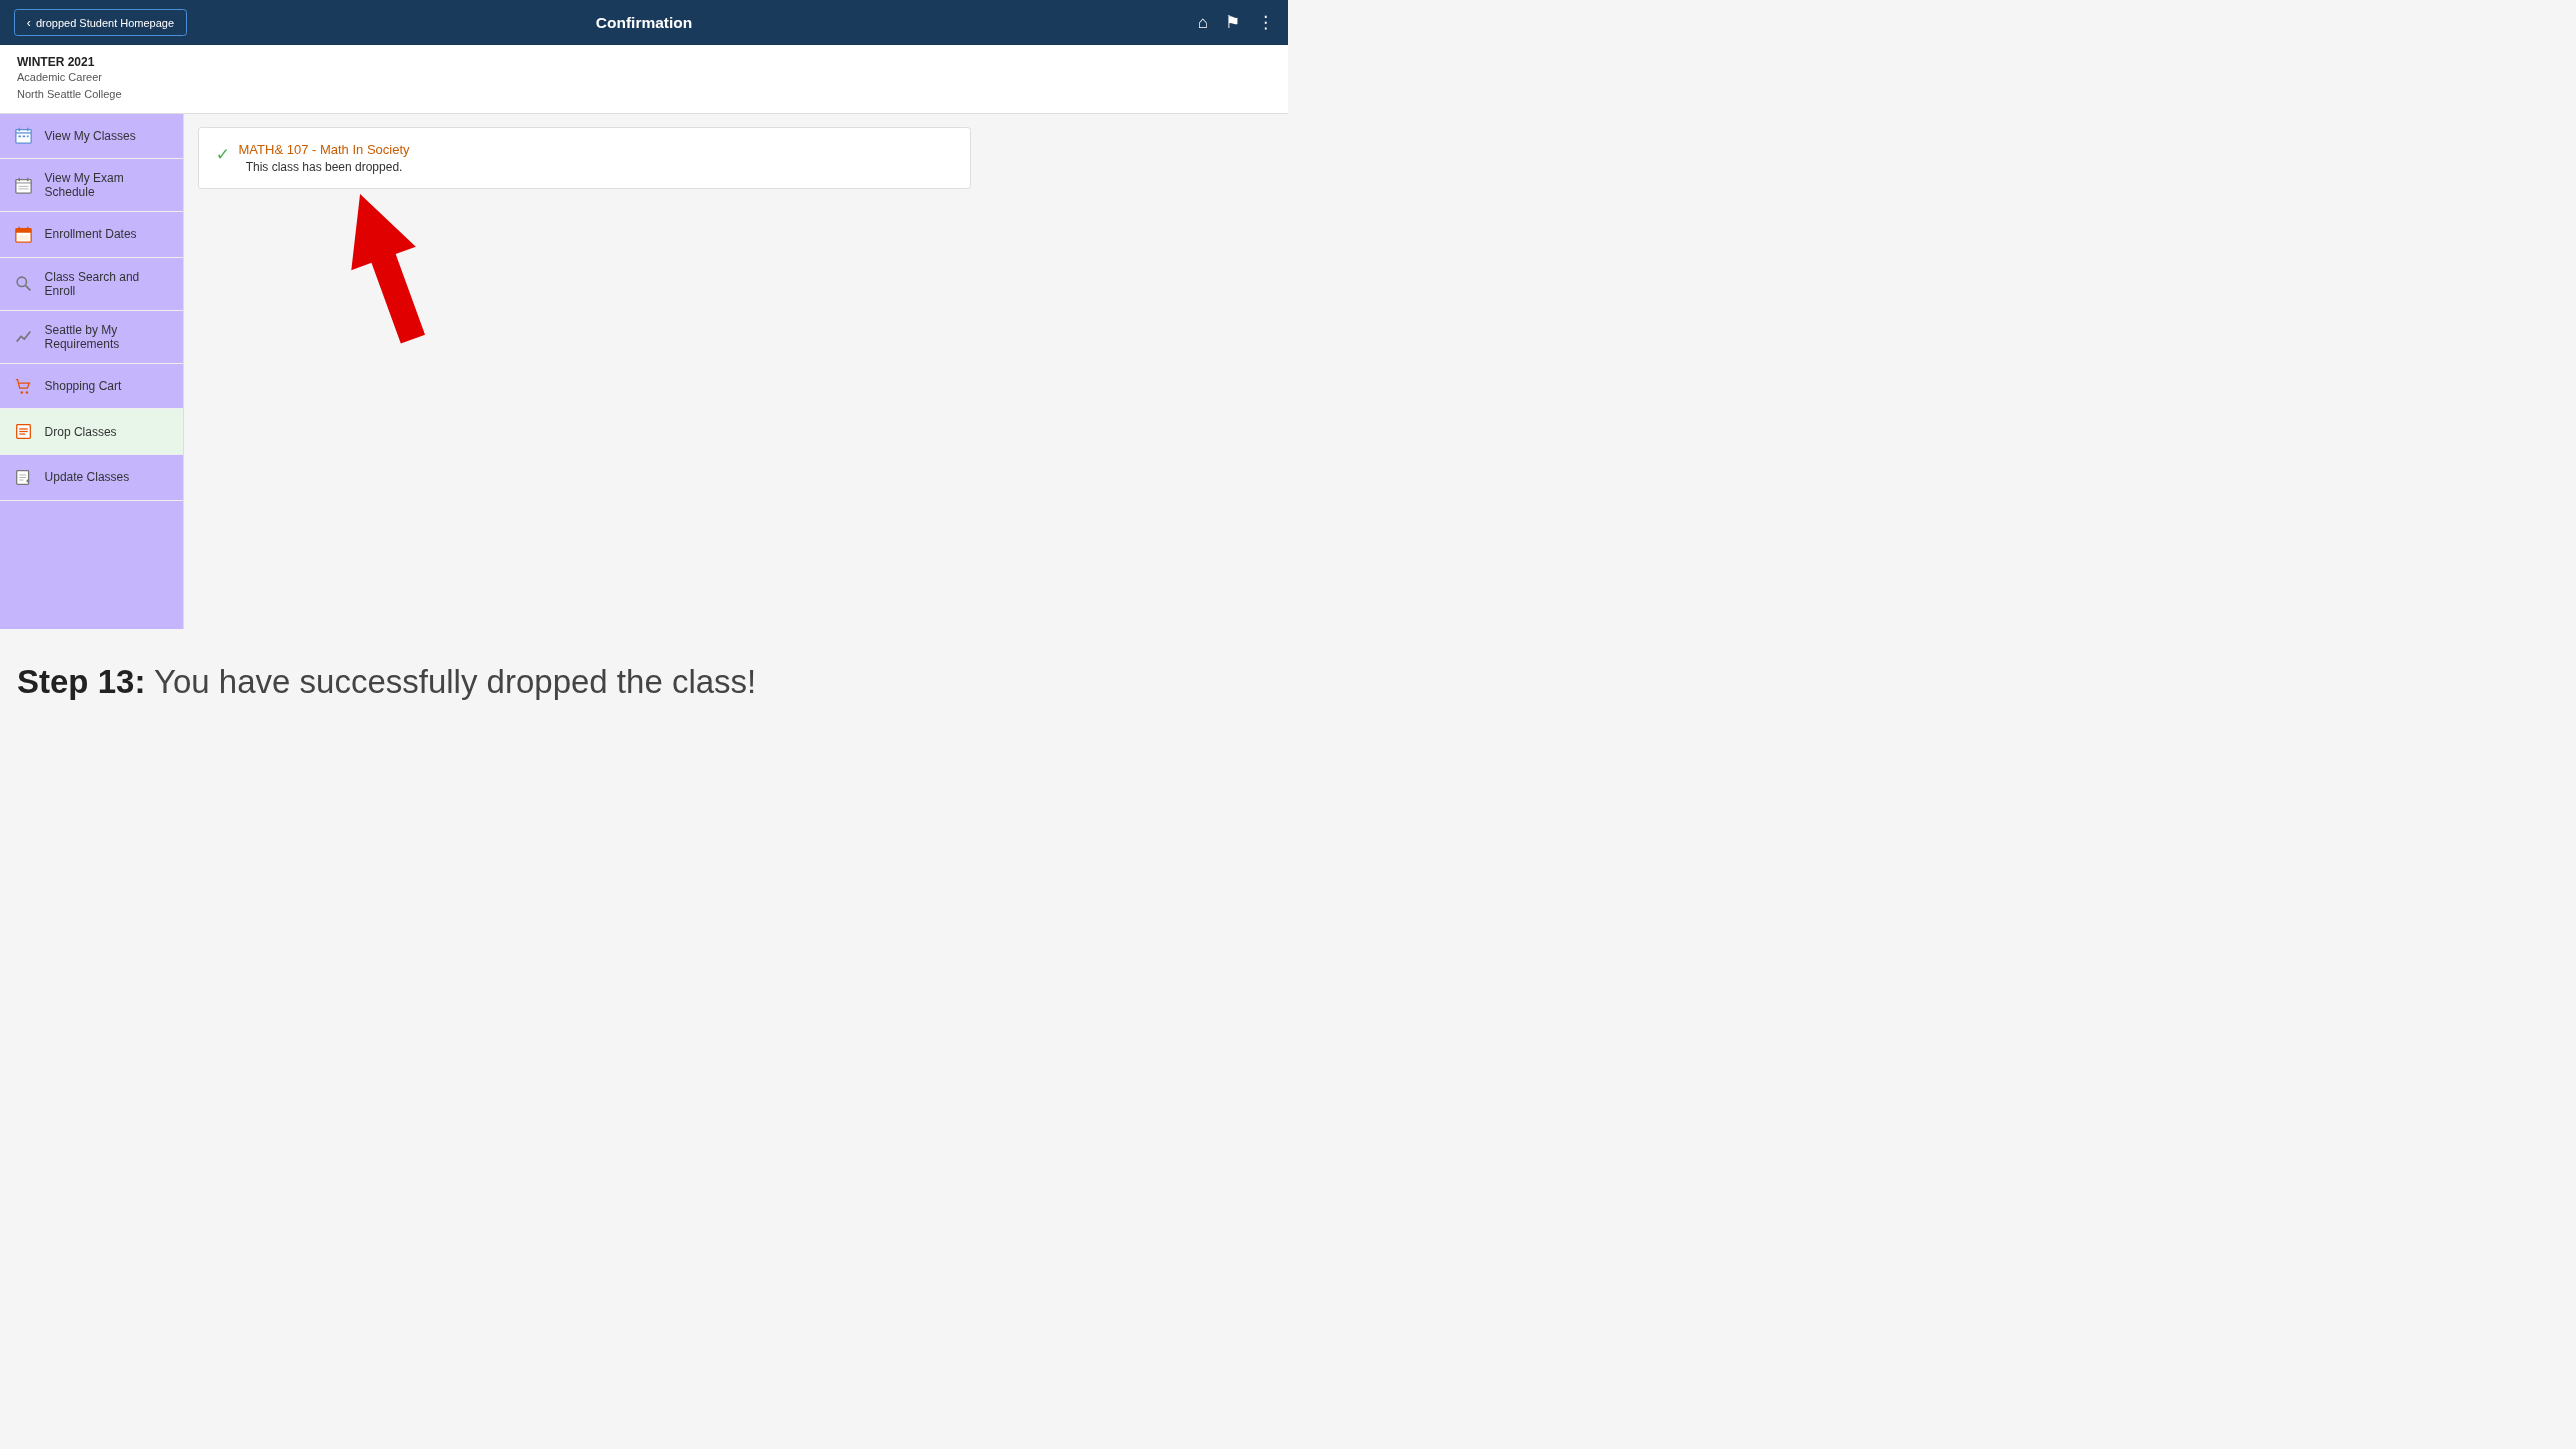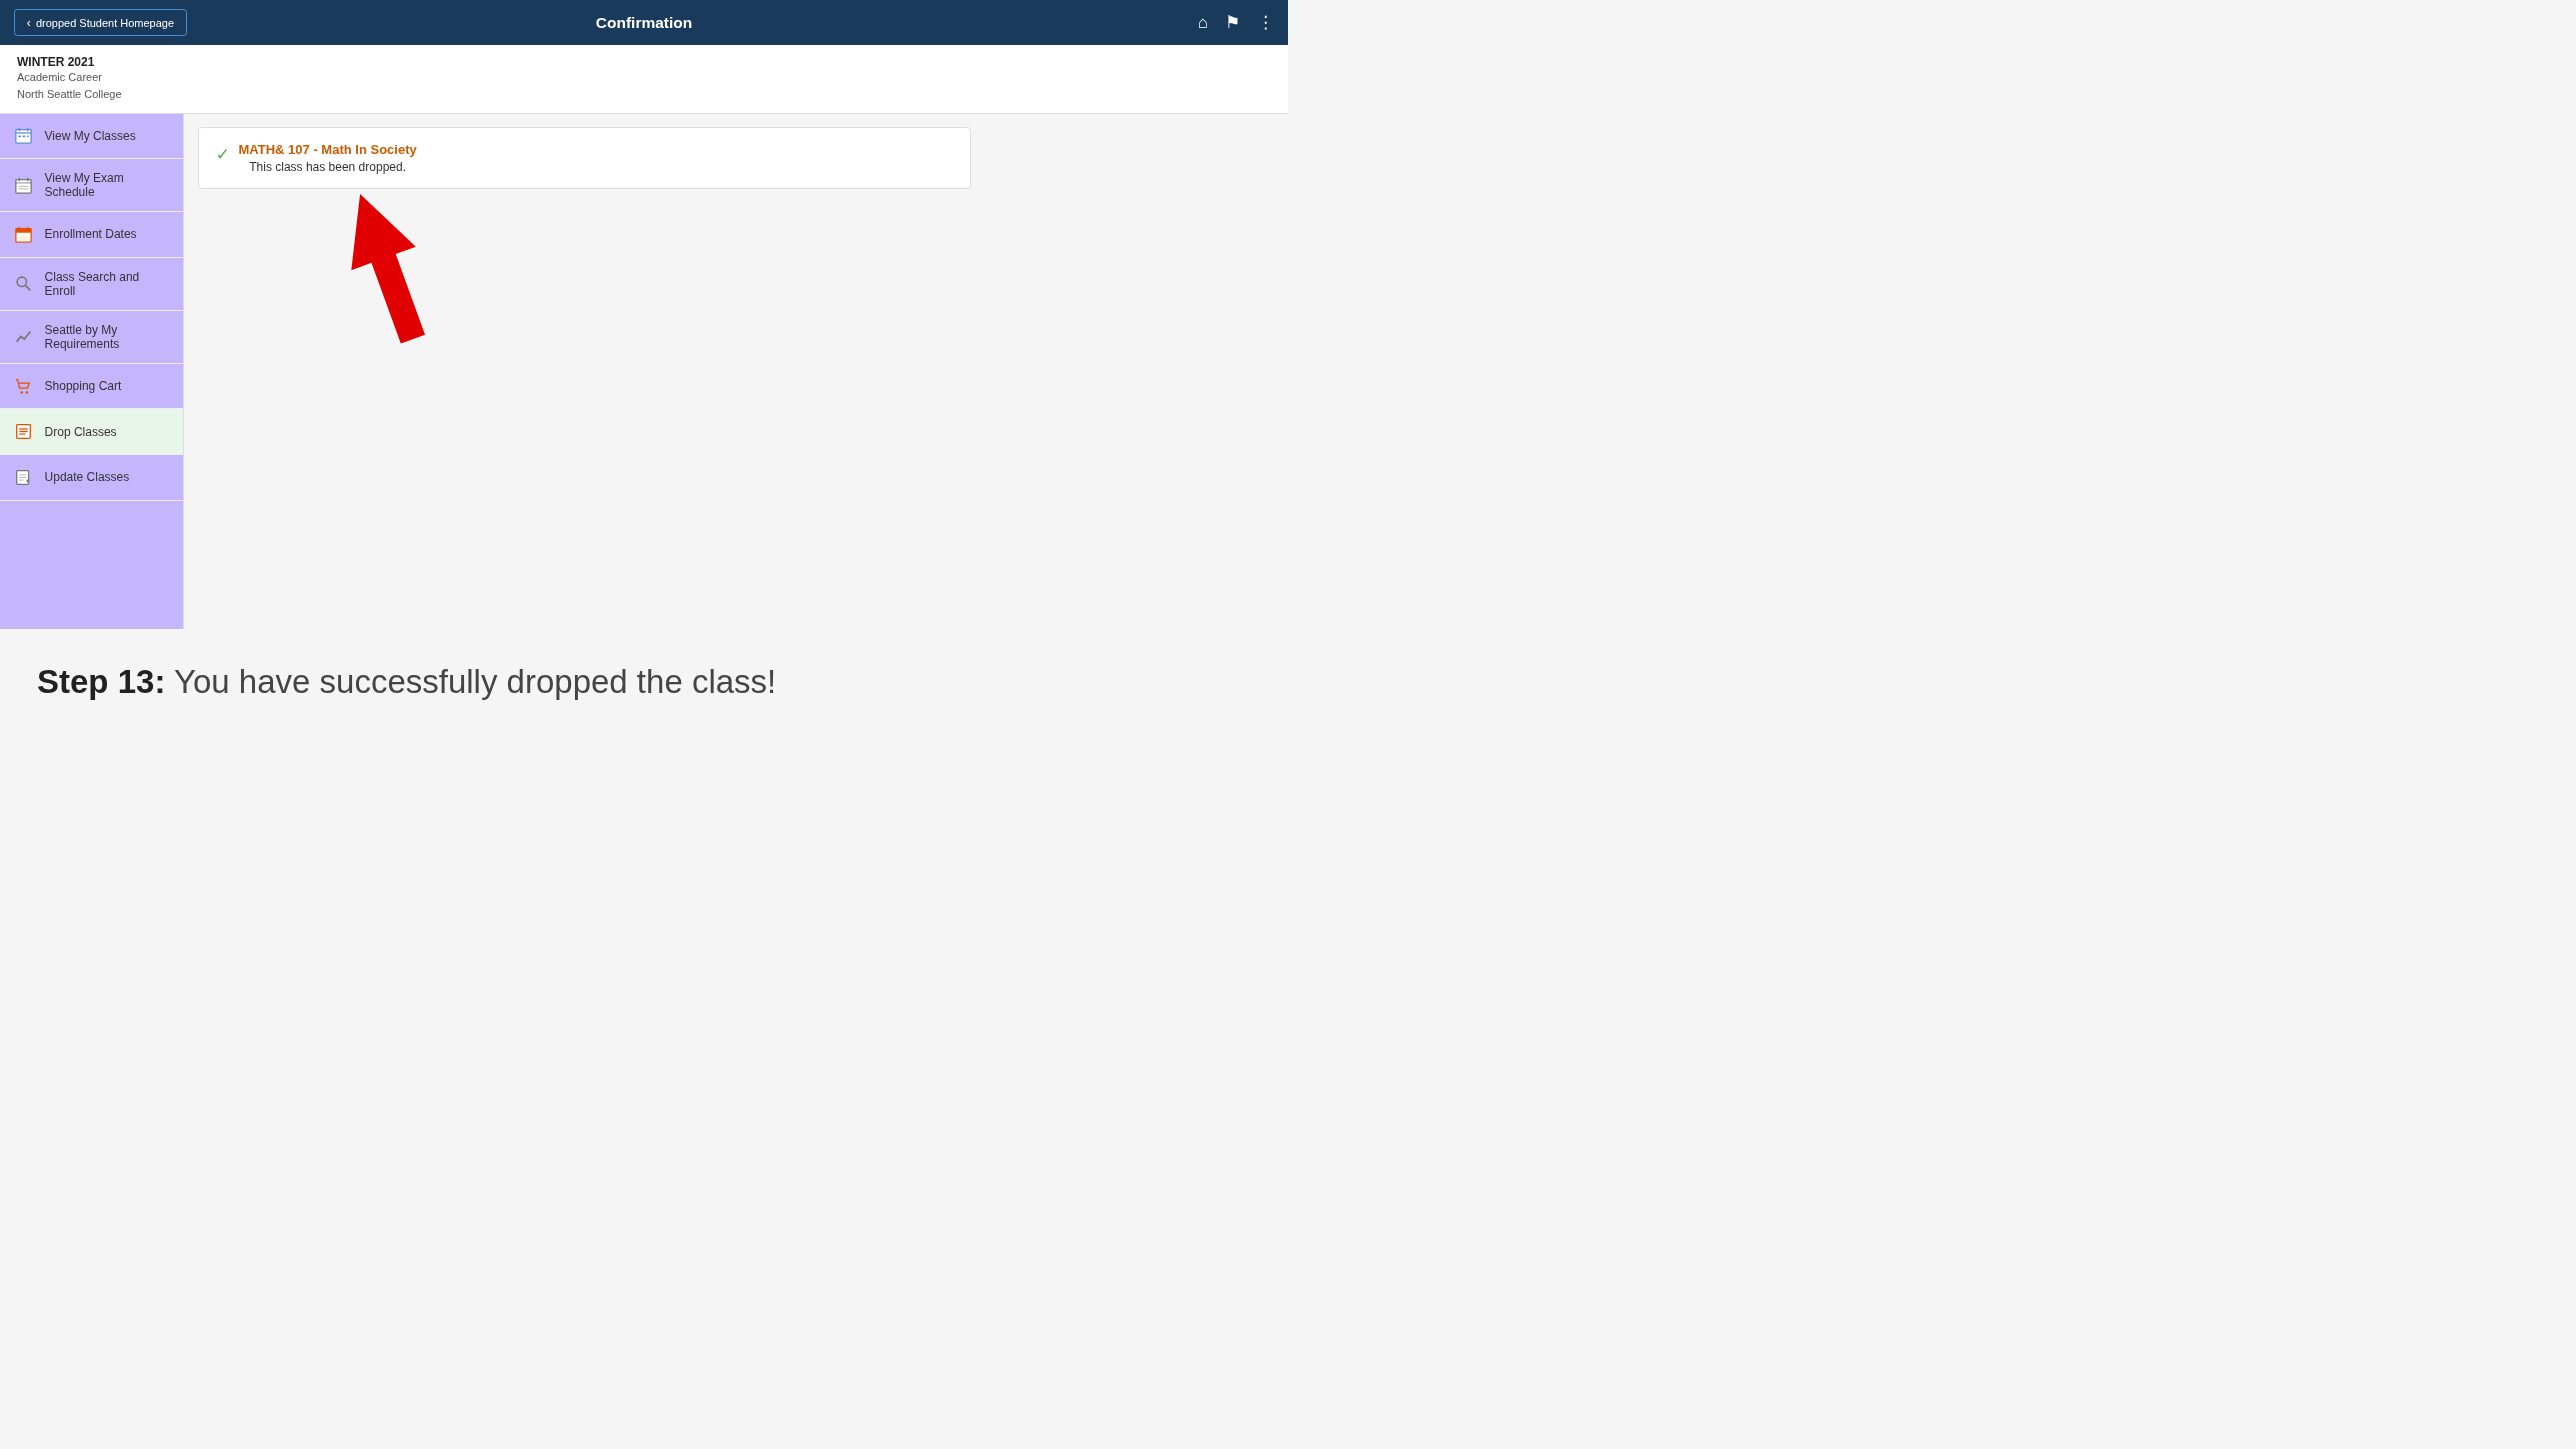--- a/index.html
+++ b/index.html
@@ -143,21 +143,21 @@
     .check-icon {
       color: #4caf50;
       font-size: 17px;
       margin-top: 1.7px;
       flex-shrink: 0;
     }
 
     .card-content .class-title {
       color: #c85c00;
       font-size: 13px;
-      font-weight: bold;
+      font-weight: normal;
       margin-bottom: 3.4px;
     }
 
     .card-content .class-status {
       font-size: 12px;
       color: #333;
       text-align: center;
     }
 
     
@@ -171,21 +171,20 @@
       position: absolute;
       left: 137px;
       top: 0;
     }
 
     
     .step-instruction {
       padding: 34px 17px 17px 17px;
       font-size: 33px;
       color: #222;
-      margin-left: 20px;
     }
 
     .step-instruction .step-label {
       font-weight: bold;
       font-size: 33px;
     }
 
     .step-instruction .step-text {
       font-weight: normal;
       font-size: 33px;

